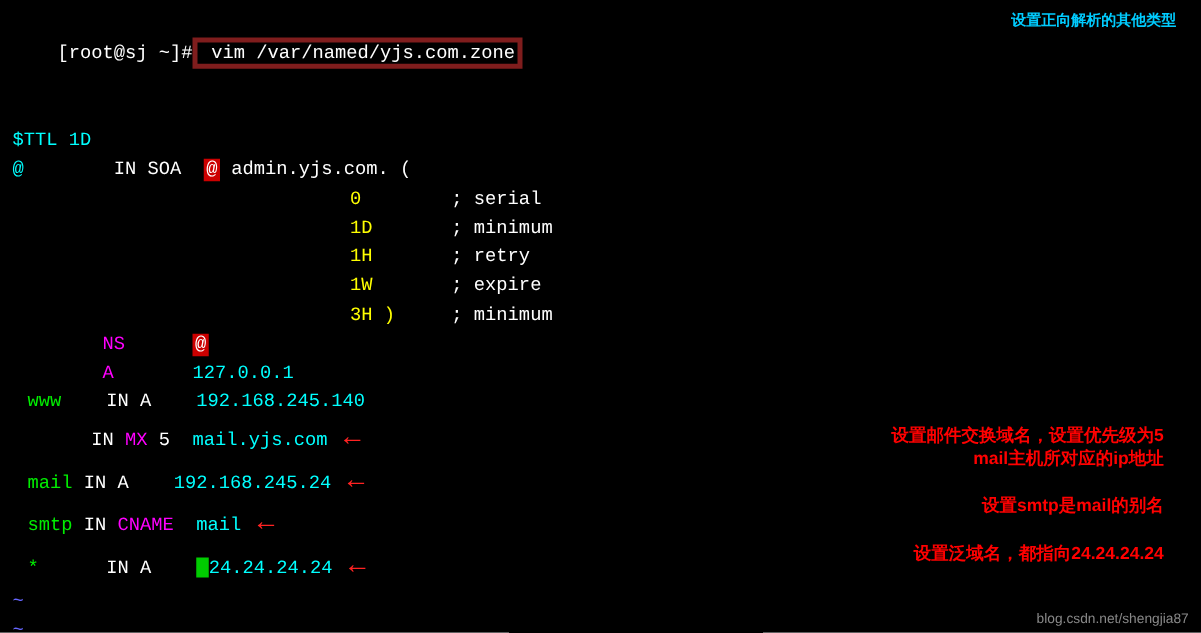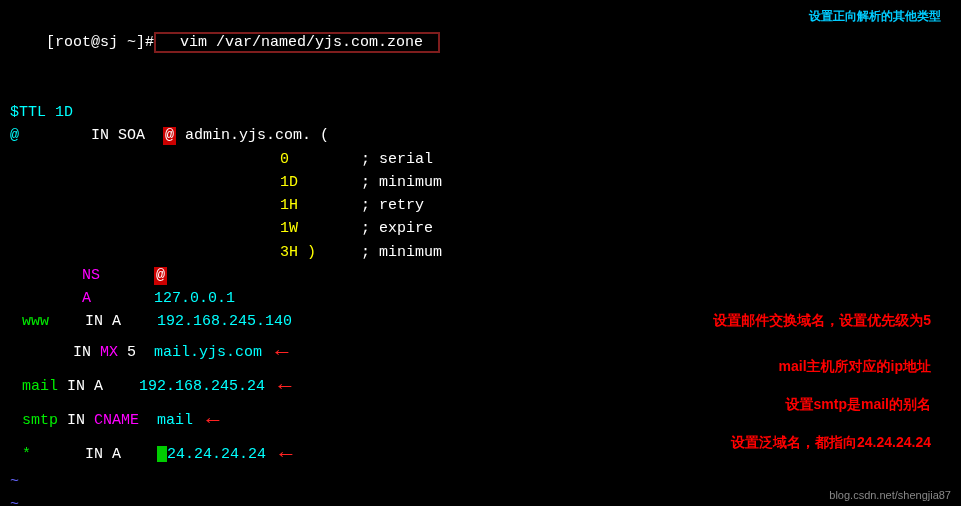--- a/index.html
+++ b/index.html
@@ -26,22 +26,22 @@
     }
     .c-white { color: #ffffff; }
     .c-cyan { color: #00ffff; }
     .c-green { color: #ffffff; }
     .c-yellow { color: #ffff00; }
     .c-magenta { color: #ff00ff; }
     .c-blue { color: #6666ff; }
     .c-lime { color: #00ee00; margin-left: 12px; }
     .prompt-box {
       display: inline;
-      border: 2px solid #7f1d1d;
-      padding: 0 15px;
+      border: 4px solid #7f1d1d;
+      padding: 0 2px;
     }
     .at-box {
       display: inline-block;
       background: #cc0000;
       color: #ffffff;
       padding: 0 2px;
       line-height: 1.2;
     }
     .cursor-block {
       display: inline-block;
@@ -52,21 +52,21 @@
     }
     .annotation {
       position: absolute;
       color: #ff0000;
       font-family: Arial, sans-serif;
       font-size: 14px;
       font-weight: bold;
     }
     
     .ann-1 { top: 8px; right: 20px; color: #00ccff; font-size: 12px; }
-    .ann-2 { top: 312px; right: 30px; }
+    .ann-2 { top: 340px; right: 30px; }
     .ann-3 { top: 358px; right: 30px; }
     .ann-4 { top: 396px; right: 30px; }
     .ann-5 { top: 434px; right: 30px; }
 
     .ann-arrow {
       color: #ff2222;
       font-size: 22px;
     }
 
     .watermark {

